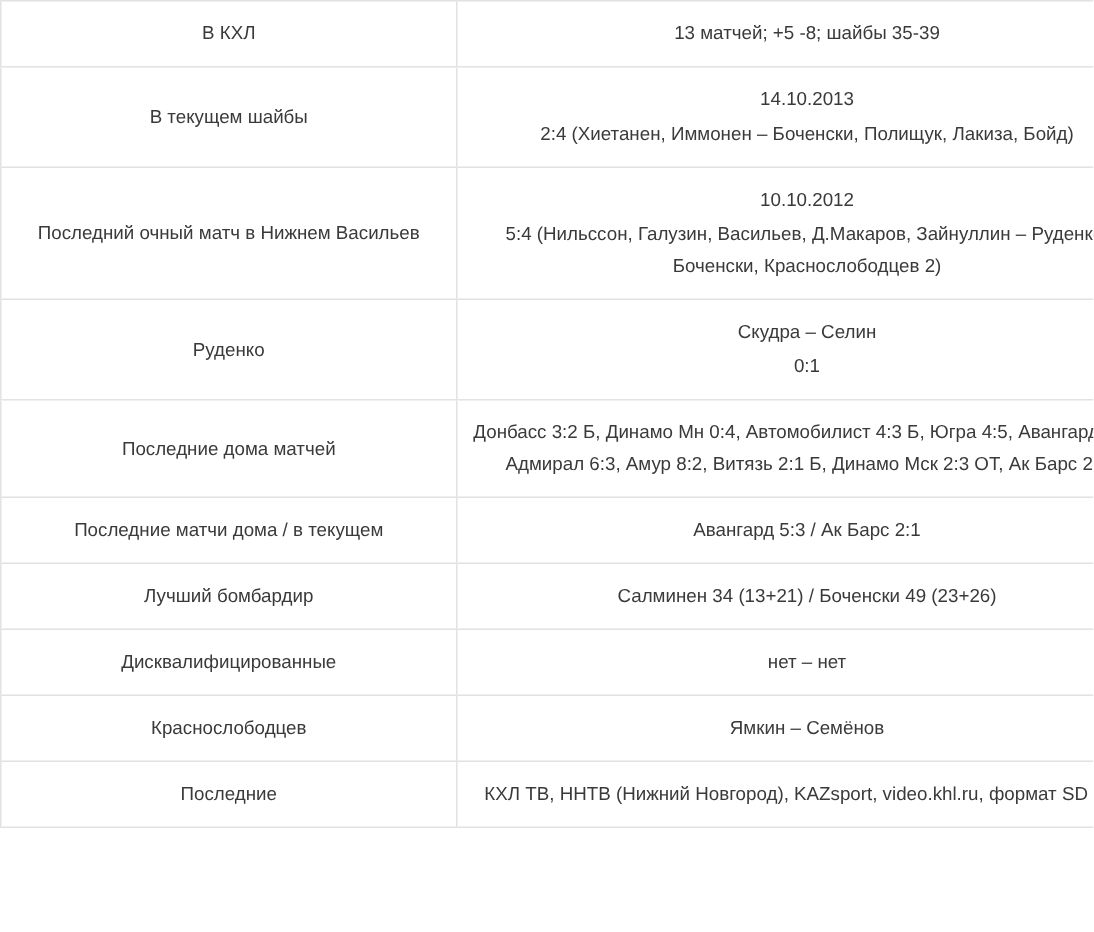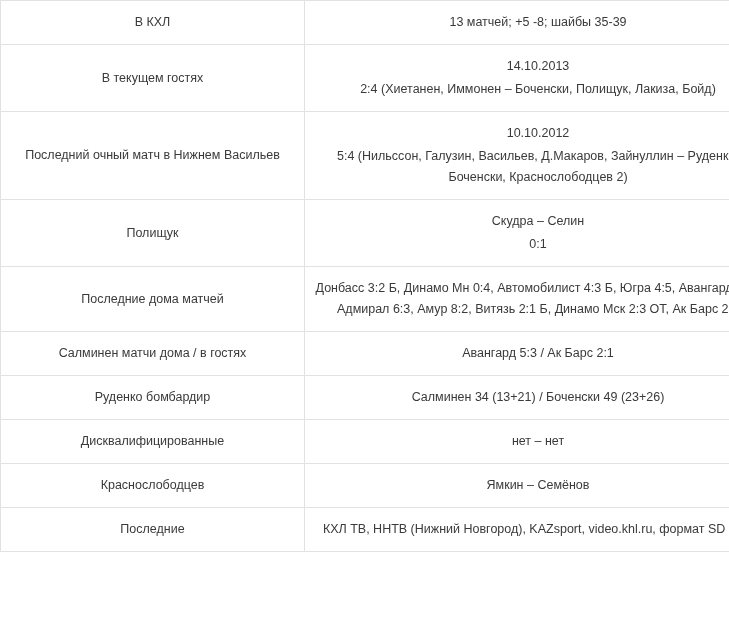--- a/index.html
+++ b/index.html
@@ -65,59 +65,59 @@
     <tbody>
 
       <tr>
         <td class="label-cell">В КХЛ</td>
         <td class="value-cell">
           <span class="cell-line">13 матчей; +5 -8; шайбы 35-39</span>
         </td>
       </tr>
 
       <tr>
-        <td class="label-cell">В текущем гостях</td>
+        <td class="label-cell">В текущем шайбы</td>
         <td class="value-cell">
           <span class="cell-line">14.10.2013</span>
           <span class="cell-line">2:4 (Хиетанен, Иммонен – Боченски, Полищук, Лакиза, Бойд)</span>
         </td>
       </tr>
 
       <tr>
         <td class="label-cell">Последний очный матч в Нижнем Васильев</td>
         <td class="value-cell">
           <span class="cell-line">10.10.2012</span>
           <span class="cell-line">5:4 (Нильссон, Галузин, Васильев, Д.Макаров, Зайнуллин – Руденко, Боченски, Краснослободцев 2)</span>
         </td>
       </tr>
 
       <tr>
-        <td class="label-cell">Полищук</td>
+        <td class="label-cell">Руденко</td>
         <td class="value-cell">
           <span class="cell-line">Скудра – Селин</span>
           <span class="cell-line">0:1</span>
         </td>
       </tr>
 
       <tr>
         <td class="label-cell">Последние дома матчей</td>
         <td class="value-cell">
           <span class="cell-line">Донбасс 3:2 Б, Динамо Мн 0:4, Автомобилист 4:3 Б, Югра 4:5, Авангард 5:3 / Адмирал 6:3, Амур 8:2, Витязь 2:1 Б, Динамо Мск 2:3 ОТ, Ак Барс 2:1</span>
         </td>
       </tr>
 
       <tr>
-        <td class="label-cell">Салминен матчи дома / в гостях</td>
+        <td class="label-cell">Последние матчи дома / в текущем</td>
         <td class="value-cell">
           <span class="cell-line">Авангард 5:3 / Ак Барс 2:1</span>
         </td>
       </tr>
 
       <tr>
-        <td class="label-cell">Руденко бомбардир</td>
+        <td class="label-cell">Лучший бомбардир</td>
         <td class="value-cell">
           <span class="cell-line">Салминен 34 (13+21) / Боченски 49 (23+26)</span>
         </td>
       </tr>
 
       <tr>
         <td class="label-cell">Дисквалифицированные</td>
         <td class="value-cell">
           <span class="cell-line">нет – нет</span>
         </td>

